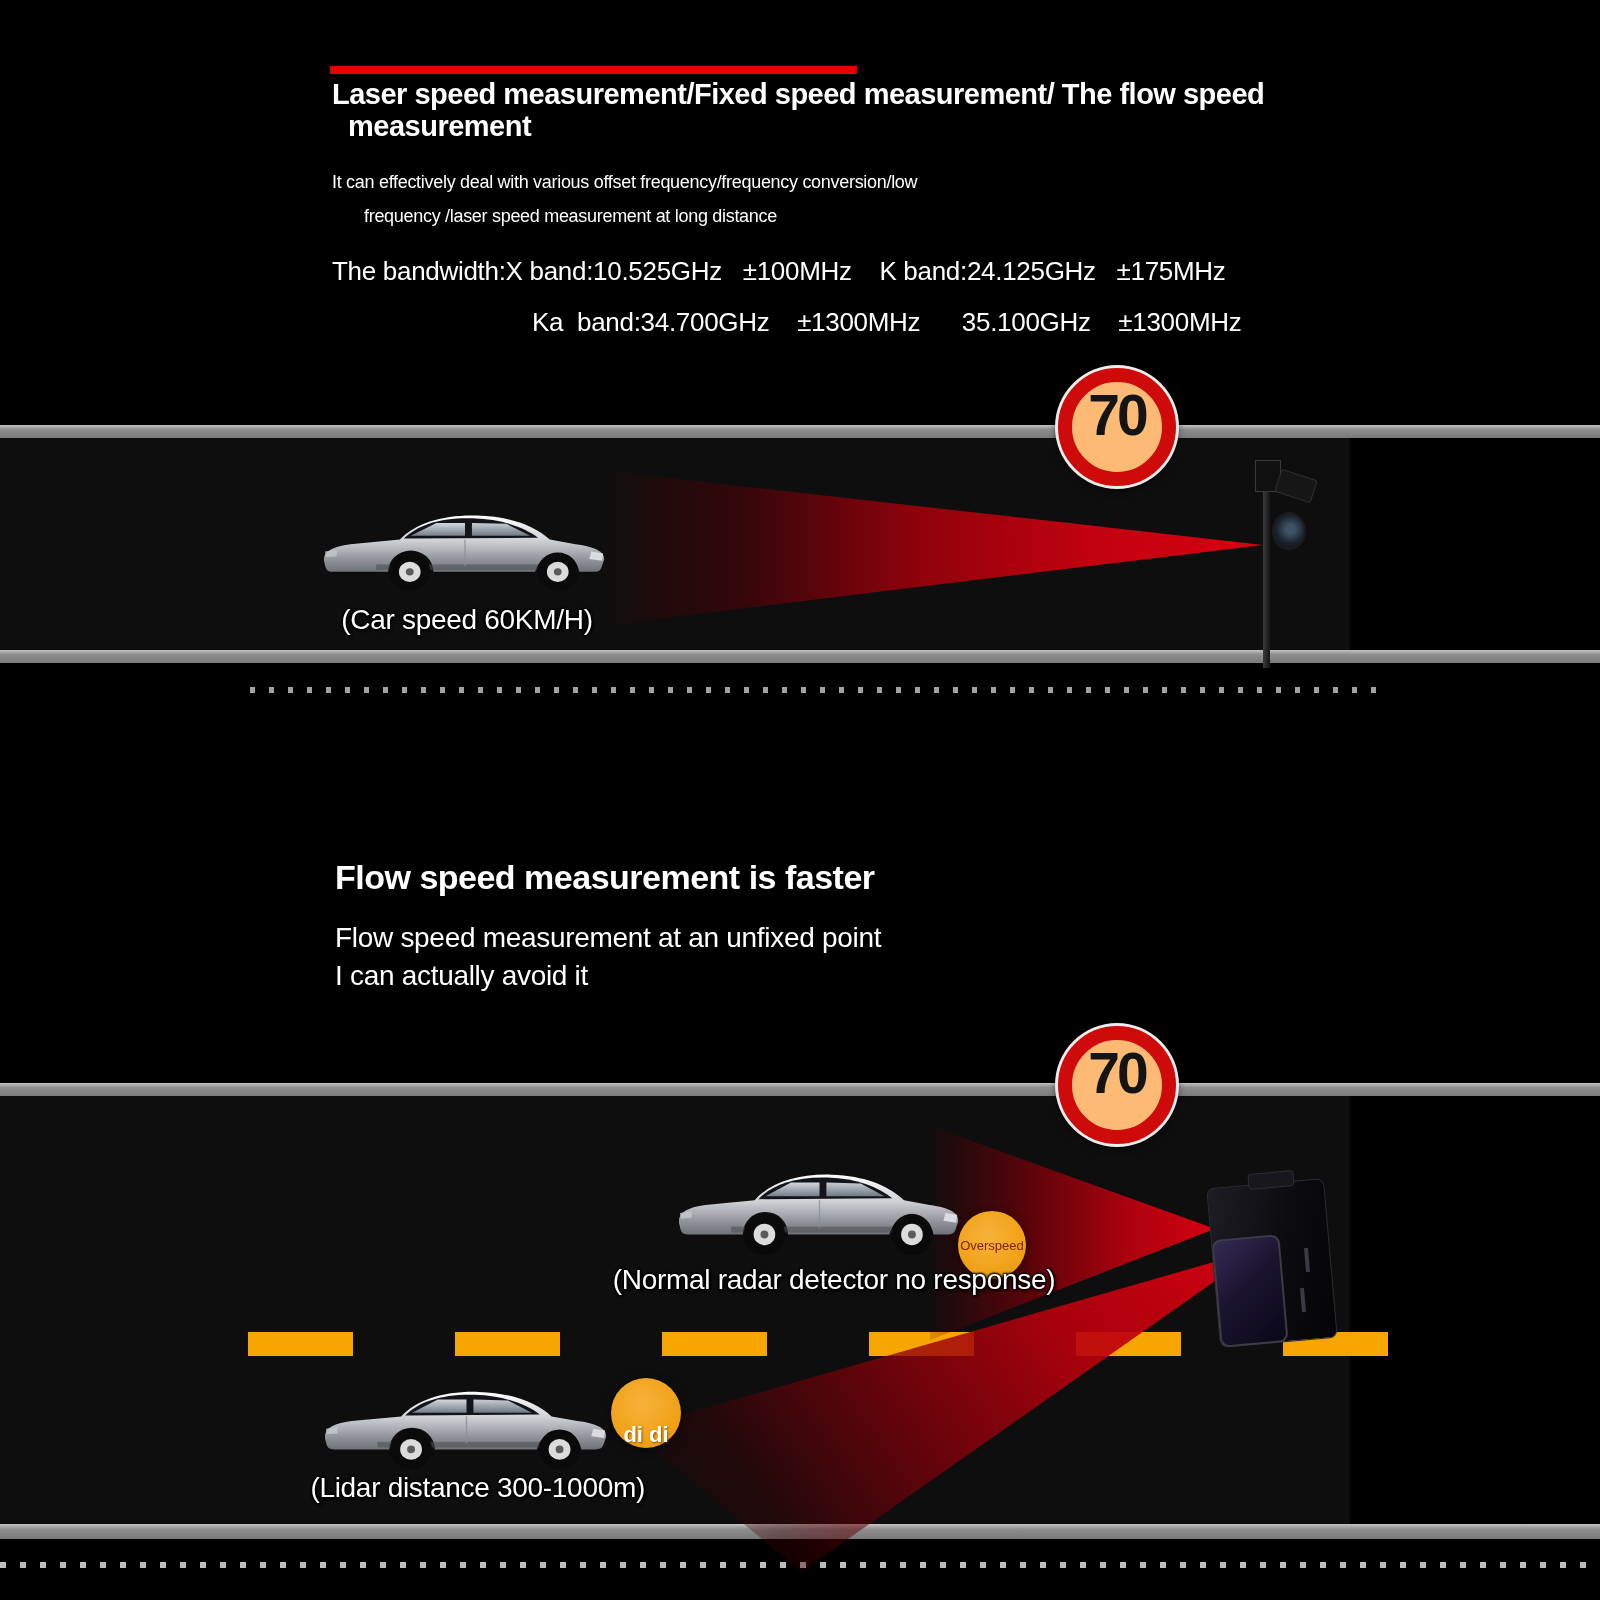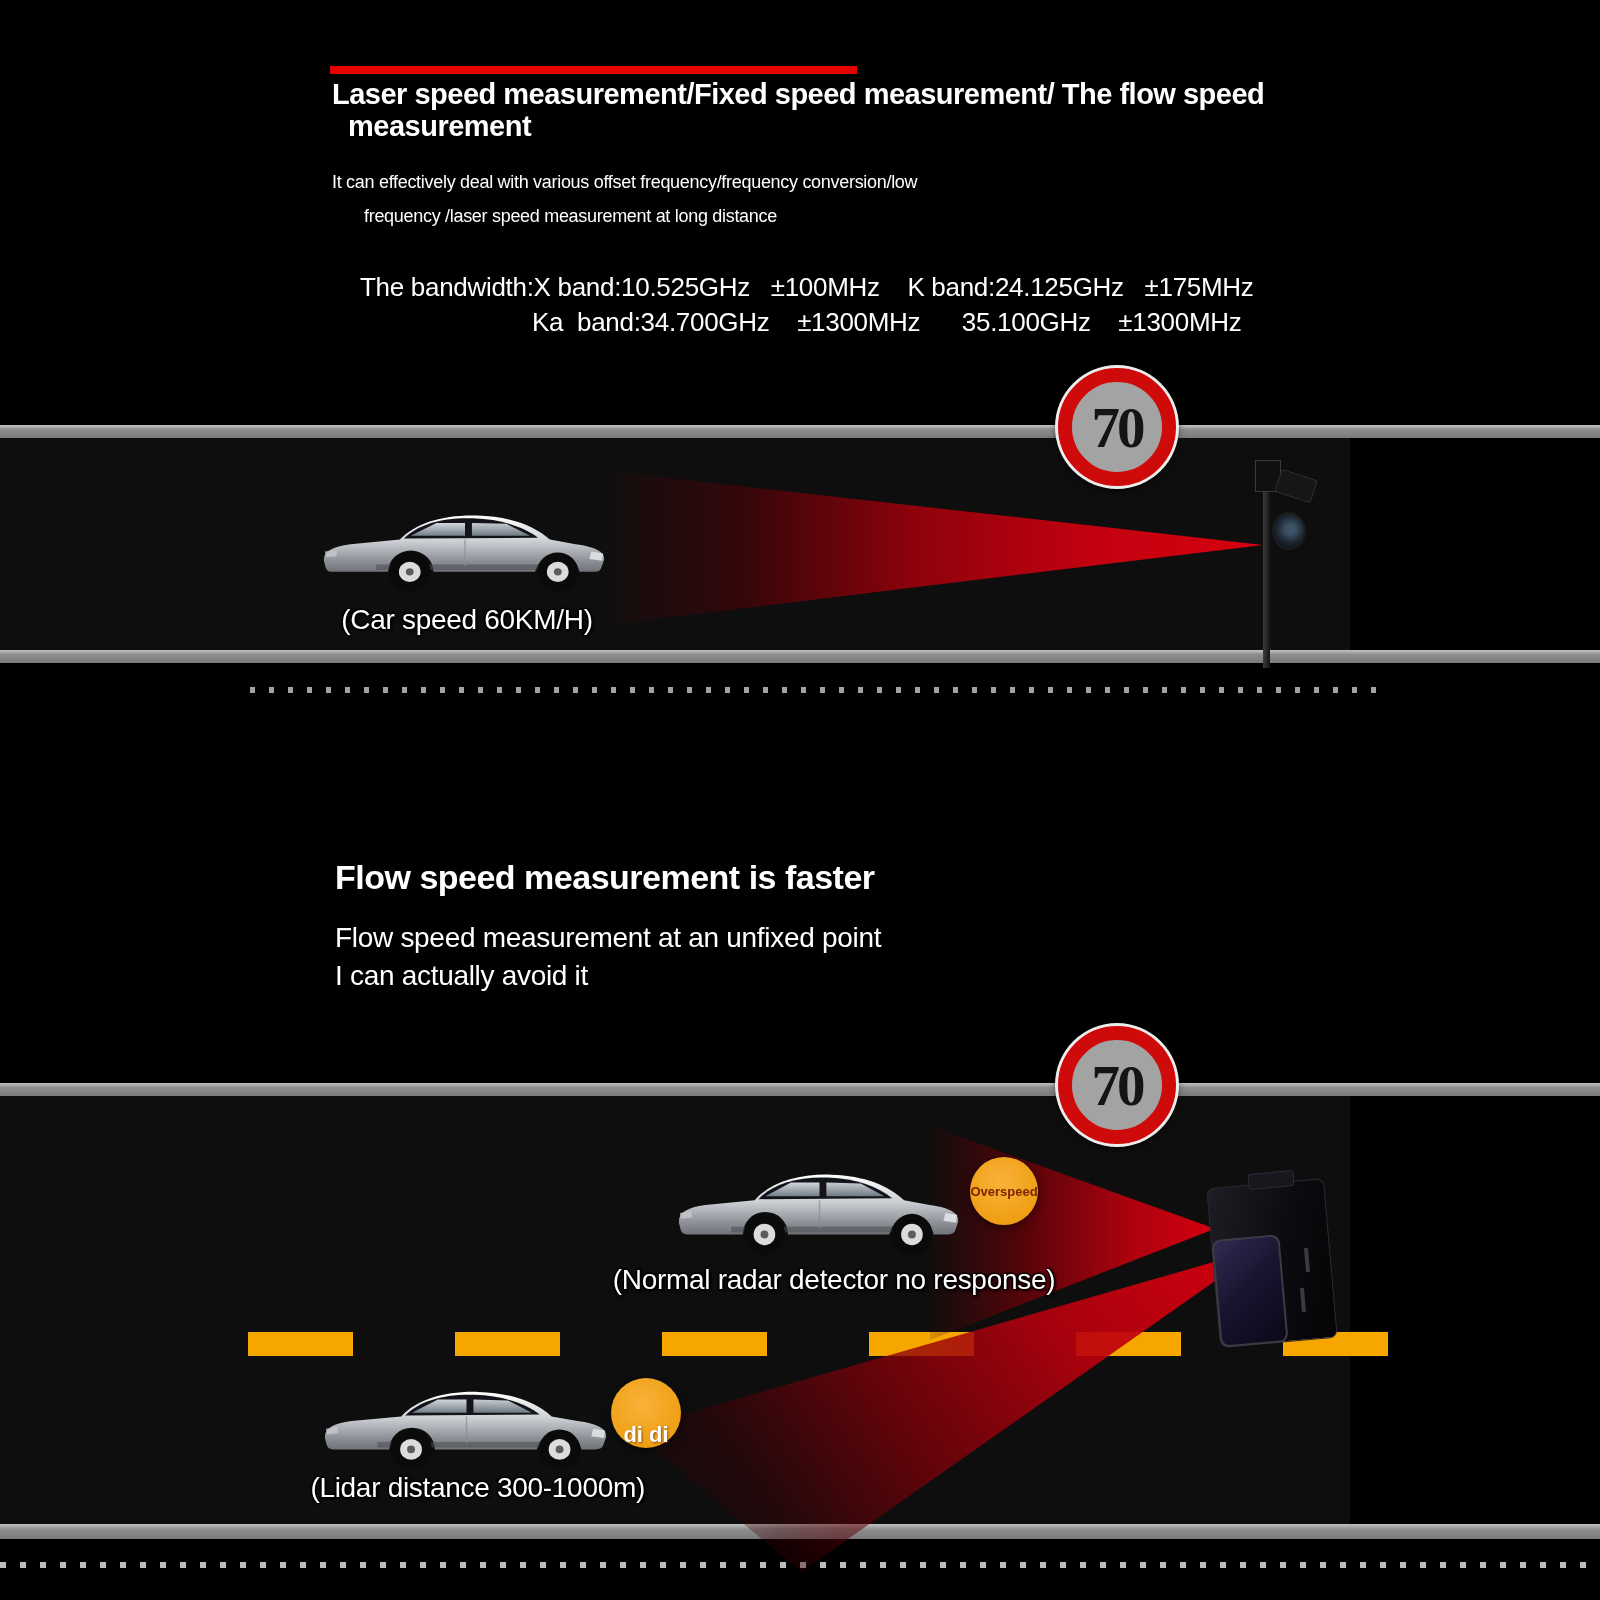--- a/index.html
+++ b/index.html
@@ -11,21 +11,21 @@
   
   .title{left:332px;top:26px;font-size:34px;font-weight:bold;letter-spacing:-0.5px;z-index:7;}
   .underline{left:330px;top:66px;width:527px;height:8px;background:#e60000;z-index:7;}
   .subtitle{font-size:29px;font-weight:bold;letter-spacing:-0.5px;z-index:7;}
   .sub1{left:332px;top:78px;}
   .sub2{left:348px;top:110px;}
   .bodytxt{font-size:18px;letter-spacing:-0.3px;z-index:7;text-align:center;}
   .body1{left:332px;top:172px;}
   .body2{left:332px;top:206px;margin-left:32px;}
   .bw{font-size:26px;white-space:pre;letter-spacing:-0.3px;z-index:7;}
-  .bw1{left:332px;top:272px;margin-left:28px;}
+  .bw1{left:332px;top:256px;}
   .bw2{left:532px;top:307px;}
   
   .h2{left:335px;top:858px;font-size:34px;font-weight:bold;letter-spacing:-0.5px;z-index:7;}
   .s2line{font-size:28px;letter-spacing:-0.3px;z-index:7;}
   .s2l1{left:335px;top:922px;}
   .s2l2{left:335px;top:960px;}
   
   .roadbar{left:0;width:1600px;height:13px;z-index:2;
     background:linear-gradient(#c3c3c3,#8e8e8e 35%,#7a7a7a);}
   .bar1{top:425px;} .bar2{top:650px;}
@@ -44,45 +44,45 @@
   .beam1{left:597px;top:470px;width:666px;height:156px;
     clip-path:polygon(0 0,0 100%,100% 48%);
     background:linear-gradient(to right,rgba(20,0,0,0) 0%,rgba(85,0,6,0.55) 22%,rgba(160,0,11,0.88) 48%,rgba(205,0,16,0.95) 75%,#d6000f 100%);}
   .beamA{left:930px;top:1126px;width:285px;height:214px;
     clip-path:polygon(0 0,0 100%,100% 48%);
     background:linear-gradient(to right,rgba(40,0,2,0.15) 0%,rgba(120,0,8,0.72) 35%,rgba(190,0,14,0.9) 70%,#d4000f 100%);}
   .beamB{left:620px;top:1245px;width:648px;height:330px;
     clip-path:polygon(99% 1%,1.5% 56%,28% 99%);
     background:linear-gradient(235deg,#d4000f 0%,rgba(185,0,13,0.9) 30%,rgba(130,0,9,0.75) 55%,rgba(60,0,4,0.4) 78%,rgba(0,0,0,0) 96%);}
   
-  .sign{width:118px;height:118px;border-radius:50%;background:#a3a3a3;
+  .sign{width:118px;height:118px;border-radius:50%;background:#fdba74;
     border:14px solid #cf0a0a;box-sizing:border-box;z-index:6;
     box-shadow:0 0 0 3px #ededed,0 3px 10px rgba(0,0,0,.85);
-    display:flex;align-items:center;justify-content:center;
-    font-size:57px;font-weight:bold;color:#141414;letter-spacing:-3px;font-family:Liberation Serif, serif;}
+    display:flex;align-items:flex-start;justify-content:center;
+    font-size:57px;font-weight:bold;color:#141414;letter-spacing:-3px;}
   .sign1{left:1058px;top:368px;}
   .sign2{left:1058px;top:1026px;}
   
   .car{z-index:4;}
   .car svg{width:100%;height:100%;display:block;}
   .car1{left:317px;top:498px;width:296px;height:96px;}
   .car2{left:672px;top:1156px;width:295px;height:102px;}
   .car3{left:318px;top:1374px;width:297px;height:98px;}
   
   .caption{font-size:28px;text-align:center;z-index:6;letter-spacing:-0.3px;
     text-shadow:2px 2px 3px #000,-1px -1px 2px #000,1px -1px 2px #000,-1px 1px 2px #000;}
   .cap1{left:317px;top:604px;width:300px;}
   .cap2{left:594px;top:1264px;width:480px;}
   .cap3{left:285px;top:1472px;width:360px;text-align:right;}
   
   .alert{border-radius:50%;background:radial-gradient(circle at 45% 38%,#f8b23a,#ef9f14 70%,#e0920e);
     display:flex;align-items:center;justify-content:center;z-index:5;
     box-shadow:0 2px 8px rgba(0,0,0,.6);}
-  .overspeed{left:958px;top:1157px;width:68px;height:68px;
-    font-size:13px;font-weight:bold;color:#7e2400;margin-left:12px;}
+  .overspeed{left:958px;top:1211px;width:68px;height:68px;
+    font-size:13px;font-weight:normal;color:#7e2400;}
   .didi{left:611px;top:1378px;width:70px;height:70px;
     font-size:22px;font-weight:bold;color:#fff;
     text-shadow:1px 1px 2px rgba(120,60,0,.8);align-items:flex-end;}
   
   .pole{left:1263px;top:470px;width:7px;height:198px;z-index:4;
     background:linear-gradient(to right,#3c3c3c,#141414);}
   .pole-head{left:1255px;top:460px;width:24px;height:30px;background:#101010;
     border:1px solid #3a3a3a;z-index:4;}
   .pole-cam{left:1277px;top:474px;width:36px;height:22px;background:#161616;
     border:1px solid #303030;border-radius:3px;transform:rotate(18deg);z-index:4;}

